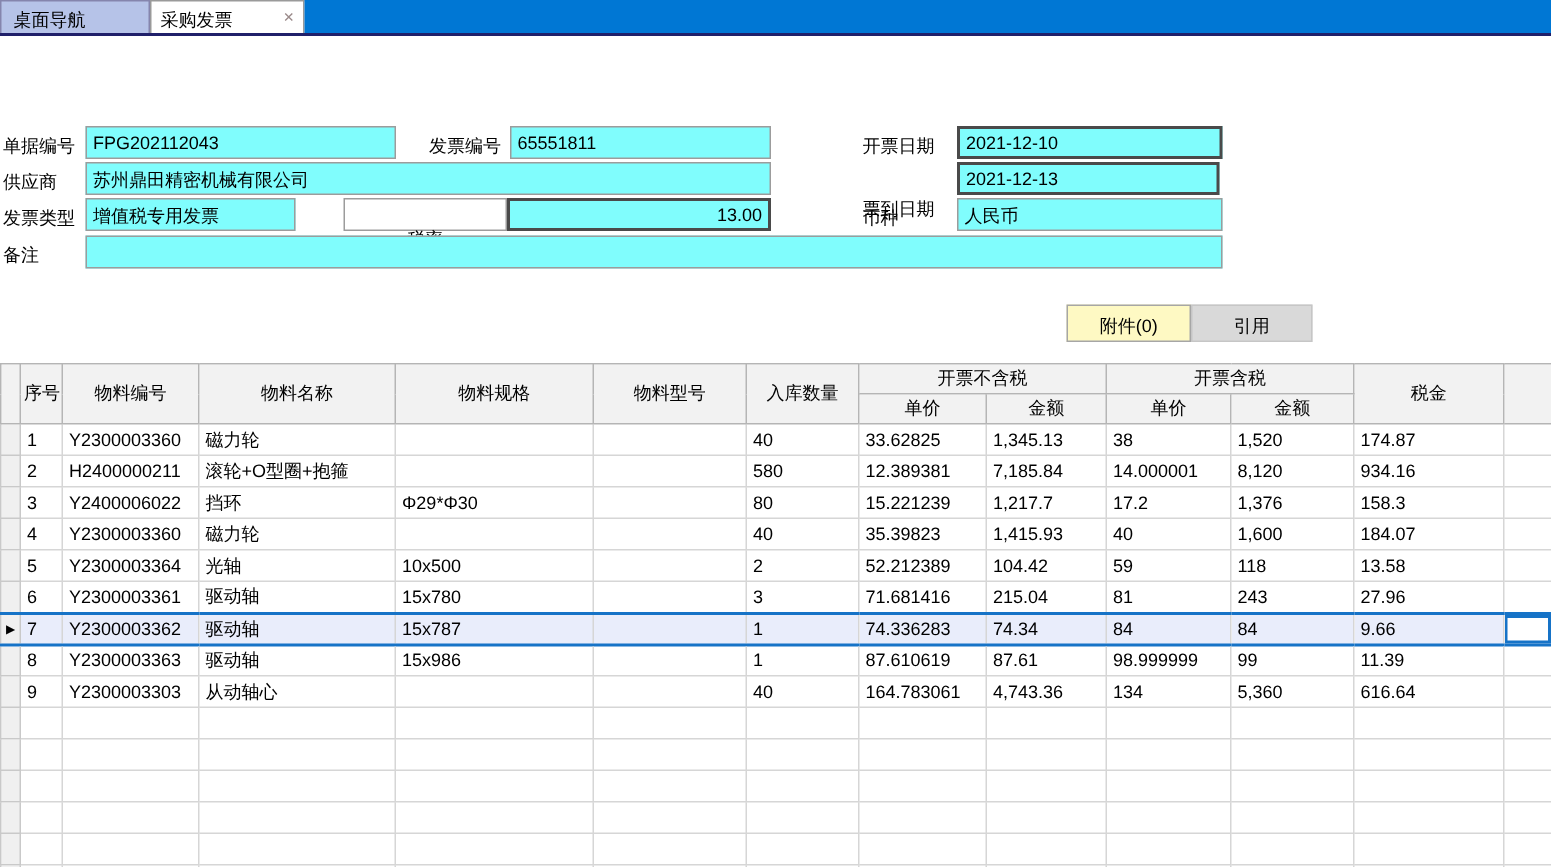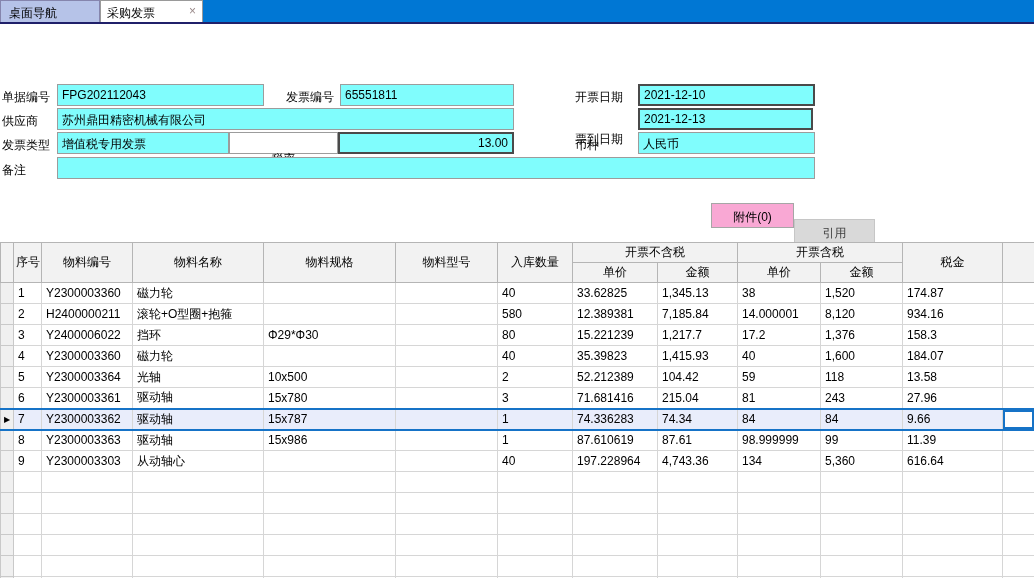--- a/index.html
+++ b/index.html
@@ -24,22 +24,22 @@
   .fld { position:absolute; height:22px; background:#80fdfd; border:1px solid #9c9c9c;
          font-size:12px; padding:3px 4px 0 4px; white-space:nowrap; overflow:hidden; }
   .fld.dark { border:2px solid #4a4a4a; padding-top:2px; }
   .fld.num { text-align:right; }
   .taxbox { position:absolute; height:22px; background:#fff; border:1px solid #9c9c9c;
             font-size:12px; text-align:center; padding-top:18px; }
 
   
   .btn { position:absolute; top:203px; height:25px; font-size:12px; text-align:center;
          padding-top:5px; cursor:default; }
-  .btn-attach { left:711px; width:83px; background:#f9a8d4; border:1px solid #a6a6a6; }
-  .btn-ref { left:794px; width:81px; background:#d9d9d9; border:1px solid #c6c6c6; color:#404040;margin-top:16px; }
+  .btn-attach { left:711px; width:83px; background:#fef9c3; border:1px solid #a6a6a6; }
+  .btn-ref { left:794px; width:81px; background:#d9d9d9; border:1px solid #c6c6c6; color:#000000; }
 
   
   .gridwrap { position:absolute; top:242px; left:0; width:1034px; height:336px; overflow:hidden; }
   table.grid { border-collapse:collapse; table-layout:fixed; width:1034px; font-size:12px; }
   .grid th { background:#f2f2f2; border:1px solid #b5b5b5; font-weight:normal;
              height:20px; text-align:center; padding:0 2px; overflow:hidden; white-space:nowrap; }
   .grid td { height:21px; border-right:1px solid #d6d6d6; border-bottom:1px solid #d6d6d6;
              padding:0 4px; white-space:nowrap; overflow:hidden; background:#fff; }
   .grid td.gutter { background:#f0f0f0; border:1px solid #c9c9c9; padding:0;
                     text-align:center; font-size:8px; color:#000; }
@@ -70,21 +70,21 @@
   <div class="fld" style="left:340px; top:84px; width:174px;">65551811</div>
   <span class="lbl" style="left:575px; top:89px;">开票日期</span>
   <div class="fld dark" style="left:638px; top:84px; width:177px;">2021-12-10</div>
 
   <span class="lbl" style="left:2px; top:113px;">供应商</span>
   <div class="fld" style="left:57px; top:108px; width:457px;">苏州鼎田精密机械有限公司</div>
   <span class="lbl" style="left:575px; top:99px;margin-top:32px;">票到日期</span>
   <div class="fld dark" style="left:638px; top:108px; width:175px;">2021-12-13</div>
 
   <span class="lbl" style="left:2px; top:137px;">发票类型</span>
-  <div class="fld" style="left:57px; top:132px; width:172px;">增值税专用发票</div>
+  <div class="fld" style="left:57px; top:132px; width:140px;">增值税专用发票</div>
   <div class="taxbox" style="left:229px; top:132px; width:109px;">
     <span>税率</span>
   </div>
   <div class="fld dark num" style="left:338px; top:132px; width:176px;">13.00</div>
   <span class="lbl" style="left:575px; top:137px;">币种</span>
   <div class="fld" style="left:638px; top:132px; width:177px;">人民币</div>
 
   <span class="lbl" style="left:2px; top:162px;">备注</span>
   <div class="fld" style="left:57px; top:157px; width:758px;"></div>
 
@@ -251,21 +251,21 @@
             <td></td>
           </tr>
           <tr>
             <td class="gutter"></td>
             <td>9</td>
             <td>Y2300003303</td>
             <td>从动轴心</td>
             <td></td>
             <td></td>
             <td>40</td>
-            <td>197.228964</td>
+            <td>164.783061</td>
             <td>4,743.36</td>
             <td>134</td>
             <td>5,360</td>
             <td>616.64</td>
             <td></td>
           </tr>
           <tr>
             <td class="gutter"></td>
             <td></td>
             <td></td>

